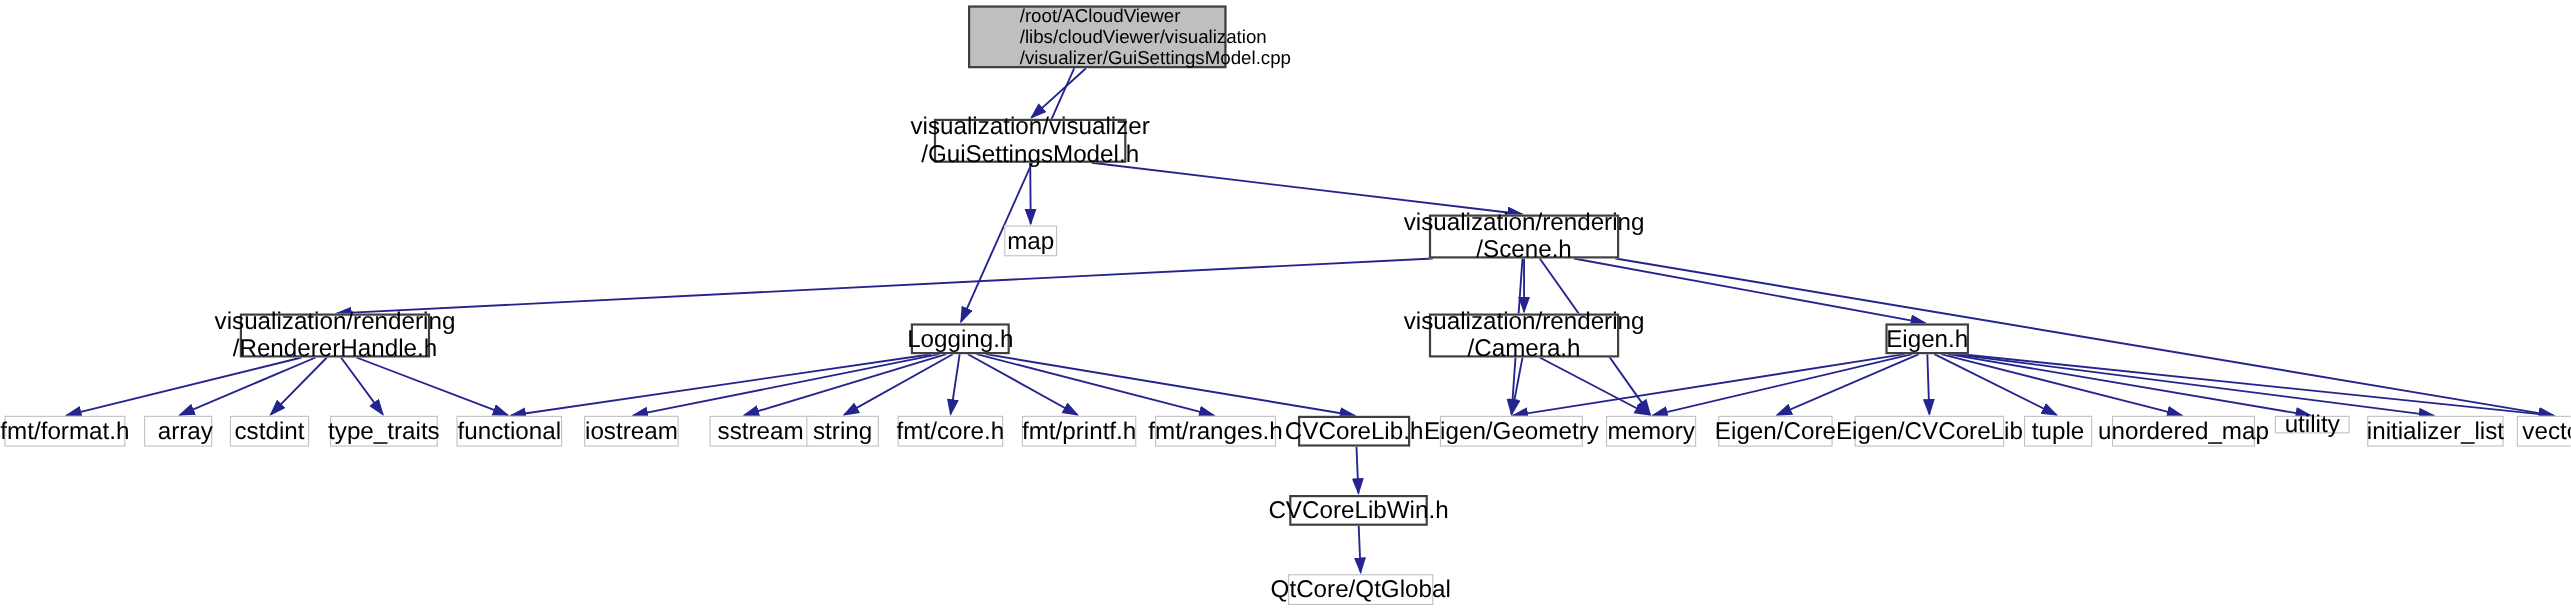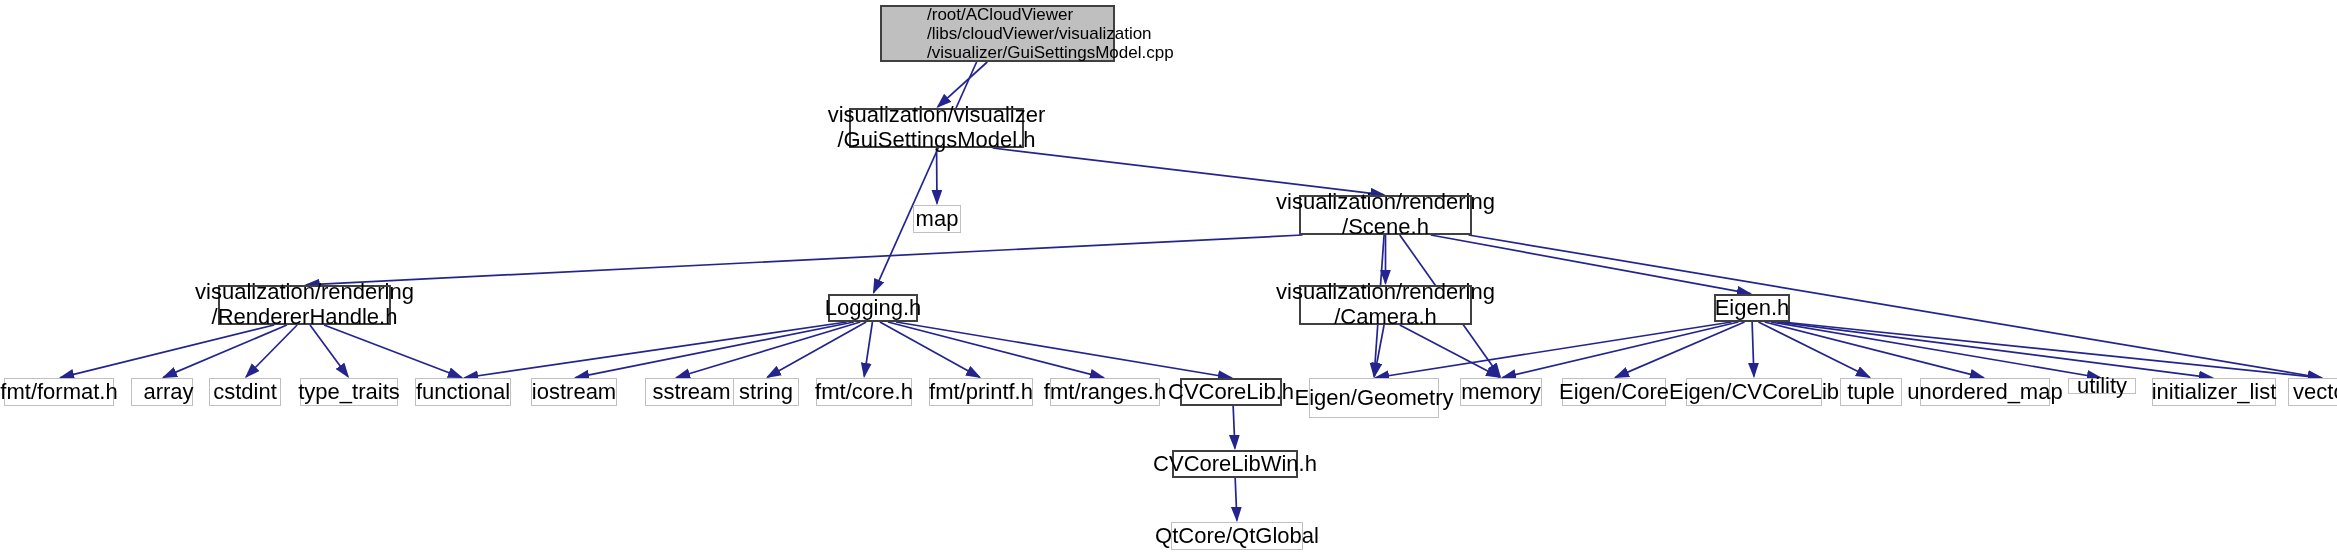--- a/index.html
+++ b/index.html
@@ -81,21 +81,21 @@
       <div class="node" style="left: 209px; top: 378px; width: 72px; height: 28px;">cstdint</div>
       <div class="node" style="left: 300px; top: 378px; width: 98px; height: 28px;">type_traits</div>
       <div class="node" style="left: 415px; top: 378px; width: 96px; height: 28px;">functional</div>
       <div class="node" style="left: 531px; top: 378px; width: 86px; height: 28px;">iostream</div>
       <div class="node" style="left: 634px; top: 378px; width: 93px; height: 28px; margin-left: 11px;">sstream</div>
       <div class="node" style="left: 733px; top: 378px; width: 66px; height: 28px;">string</div>
       <div class="node" style="left: 816px; top: 378px; width: 96px; height: 28px;">fmt/core.h</div>
       <div class="node" style="left: 929px; top: 378px; width: 104px; height: 28px;">fmt/printf.h</div>
       <div class="node" style="left: 1050px; top: 378px; width: 110px; height: 28px;">fmt/ranges.h</div>
       <div class="node hdr" style="left: 1180px; top: 378px; width: 102px; height: 28px;">CVCoreLib.h</div>
-      <div class="node" style="left: 1309px; top: 378px; width: 130px; height: 40px;">Eigen/Geometry</div>
+      <div class="node" style="left: 1309px; top: 378px; width: 130px; height: 28px;">Eigen/Geometry</div>
       <div class="node" style="left: 1460px; top: 378px; width: 82px; height: 28px;">memory</div>
       <div class="node" style="left: 1562px; top: 378px; width: 104px; height: 28px;">Eigen/Core</div>
       <div class="node" style="left: 1686px; top: 378px; width: 136px; height: 28px;">Eigen/CVCoreLib</div>
       <div class="node" style="left: 1840px; top: 378px; width: 62px; height: 28px;">tuple</div>
       <div class="node" style="left: 1920px; top: 378px; width: 130px; height: 28px;">unordered_map</div>
       <div class="node" style="left: 2068px; top: 378px; width: 68px; height: 16px;">utility</div>
       <div class="node" style="left: 2152px; top: 378px; width: 124px; height: 28px;">initializer_list</div>
       <div class="node" style="left: 2288px; top: 378px; width: 70px; height: 28px;">vector</div>
       <div class="node hdr" style="left: 1172px; top: 450px; width: 126px; height: 28px;">CVCoreLibWin.h</div>
       <div class="node" style="left: 1171px; top: 522px; width: 132px; height: 28px;">QtCore/QtGlobal</div>

